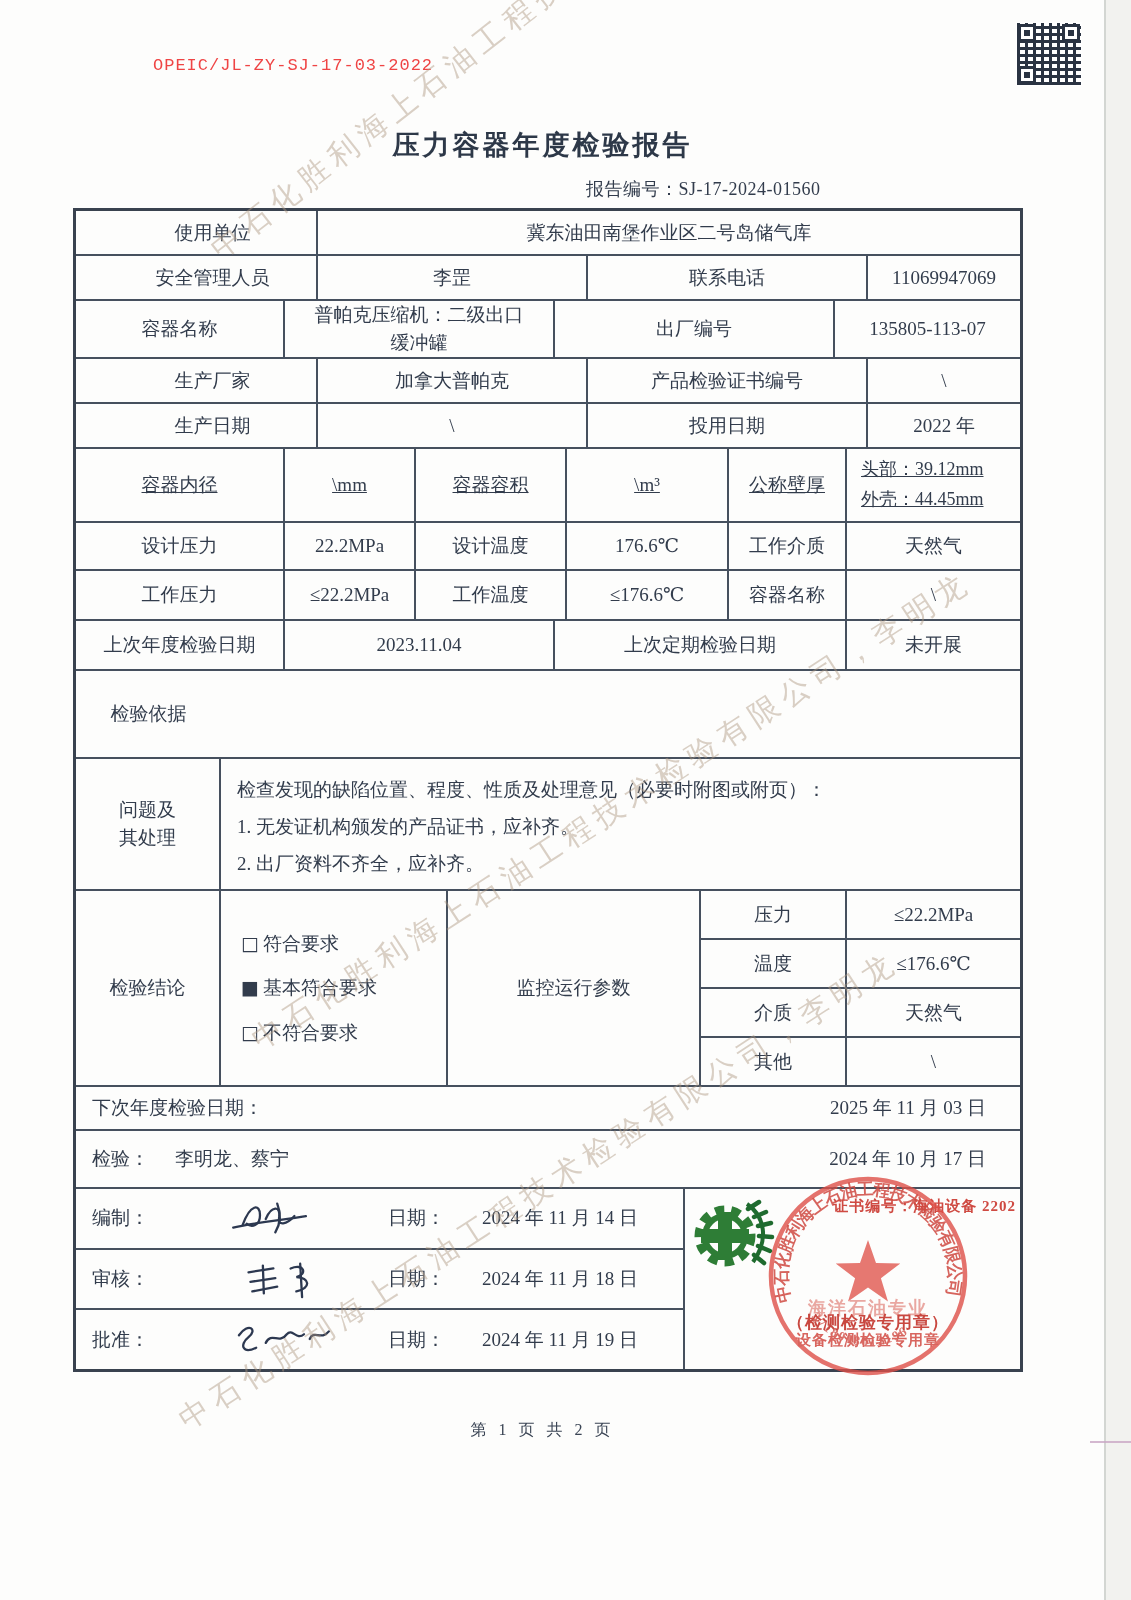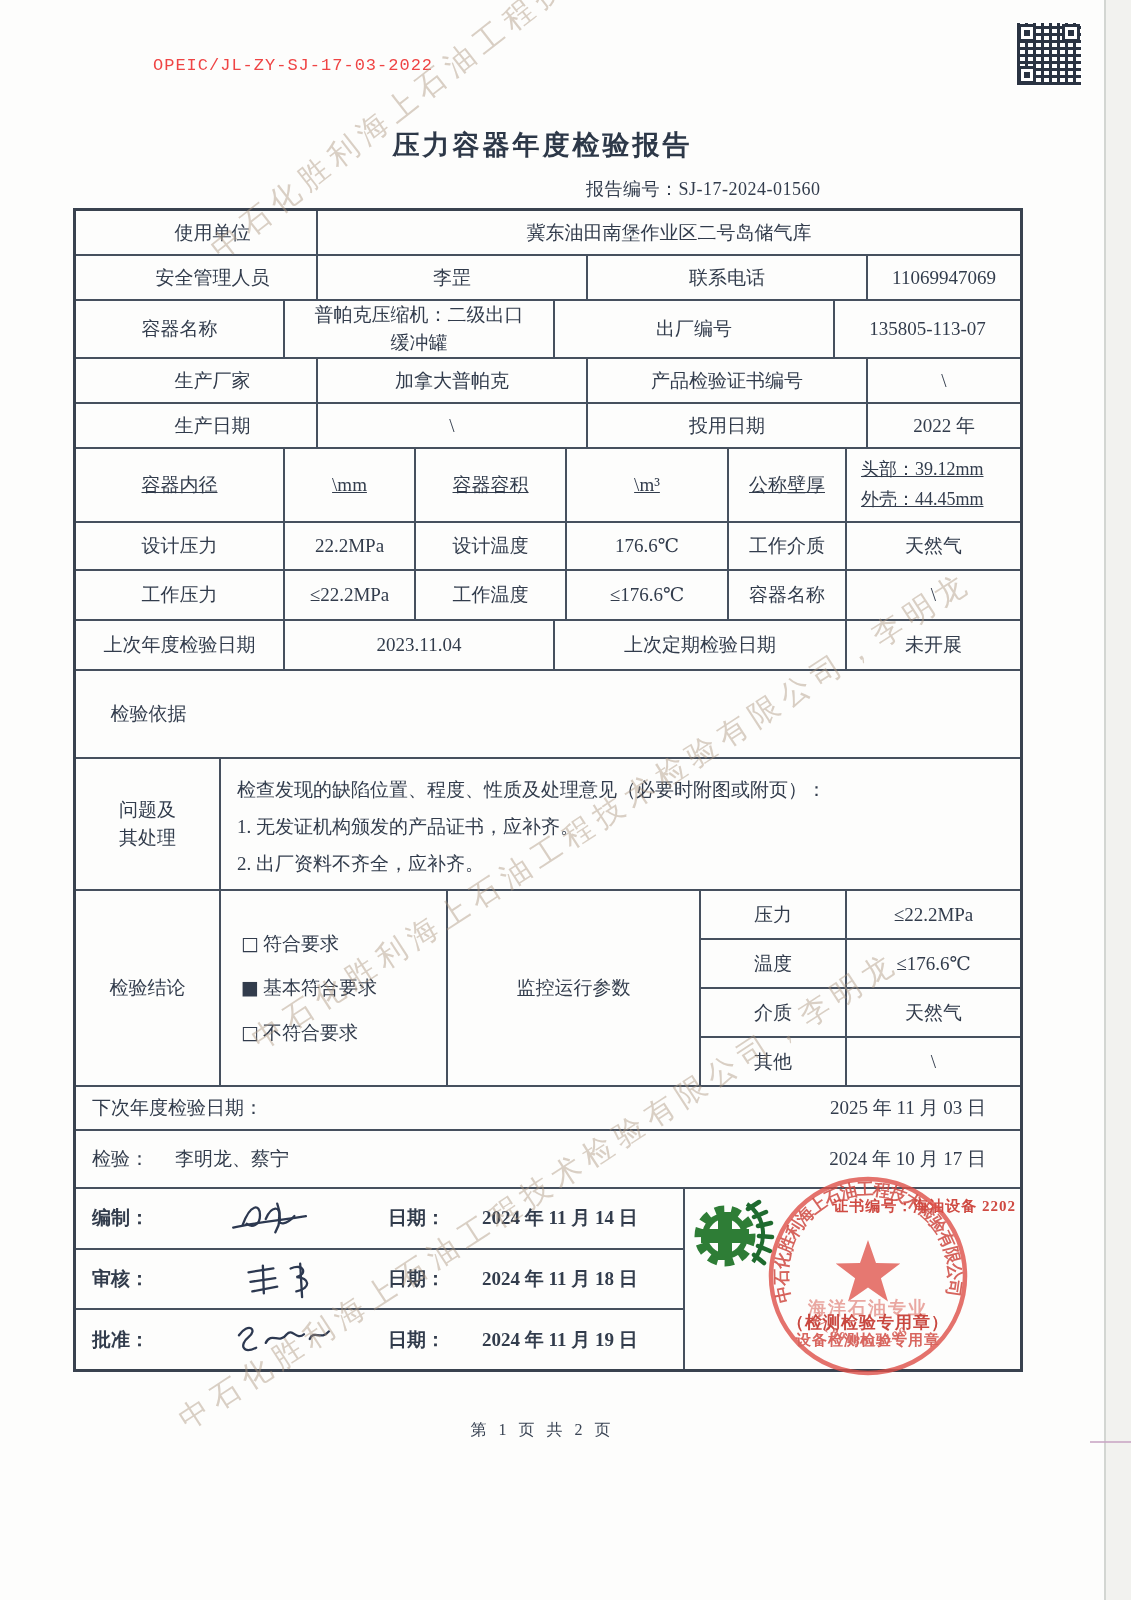--- a/index.html
+++ b/index.html
@@ -67,21 +67,21 @@
   .prow { flex:1; display:flex; border-bottom:2px solid #46505e; }
   .prow:last-child { border-bottom:none; }
   .plabel { flex:0 0 146px; display:flex; align-items:center; justify-content:center; border-right:2px solid #46505e; }
   .pvalue { flex:1; display:flex; align-items:center; justify-content:center; }
   .wide-row { display:flex; align-items:center; justify-content:space-between; padding:0 34px 0 16px; }
   .insp-left { display:flex; align-items:center; }
   .insp-names { margin-left:26px; }
   
   .signwrap { display:flex; height:180px; }
   .signcol { flex:0 0 609px; display:flex; flex-direction:column; border-right:2px solid #46505e; }
-  .srow { flex:1; display:flex; align-items:center; border-bottom:2px solid #46505e;font-weight:bold; }
+  .srow { flex:1; display:flex; align-items:center; border-bottom:2px solid #46505e; }
   .srow:last-child { border-bottom:none; }
   .srole { flex:0 0 100px; padding-left:16px; }
   .ssig { flex:0 0 212px; display:flex; align-items:center; justify-content:center; }
   .sdlabel { flex:0 0 80px; }
   .sdate { flex:1; padding-left:14px; }
   .sealcell { flex:1; }
 
   
   .overlay { position:absolute; pointer-events:none; z-index:7; }
   .cert-no { left:806px; top:1197px; width:210px; text-align:right; font-size:15px; font-weight:bold; color:#cf4a42; letter-spacing:1px; }

